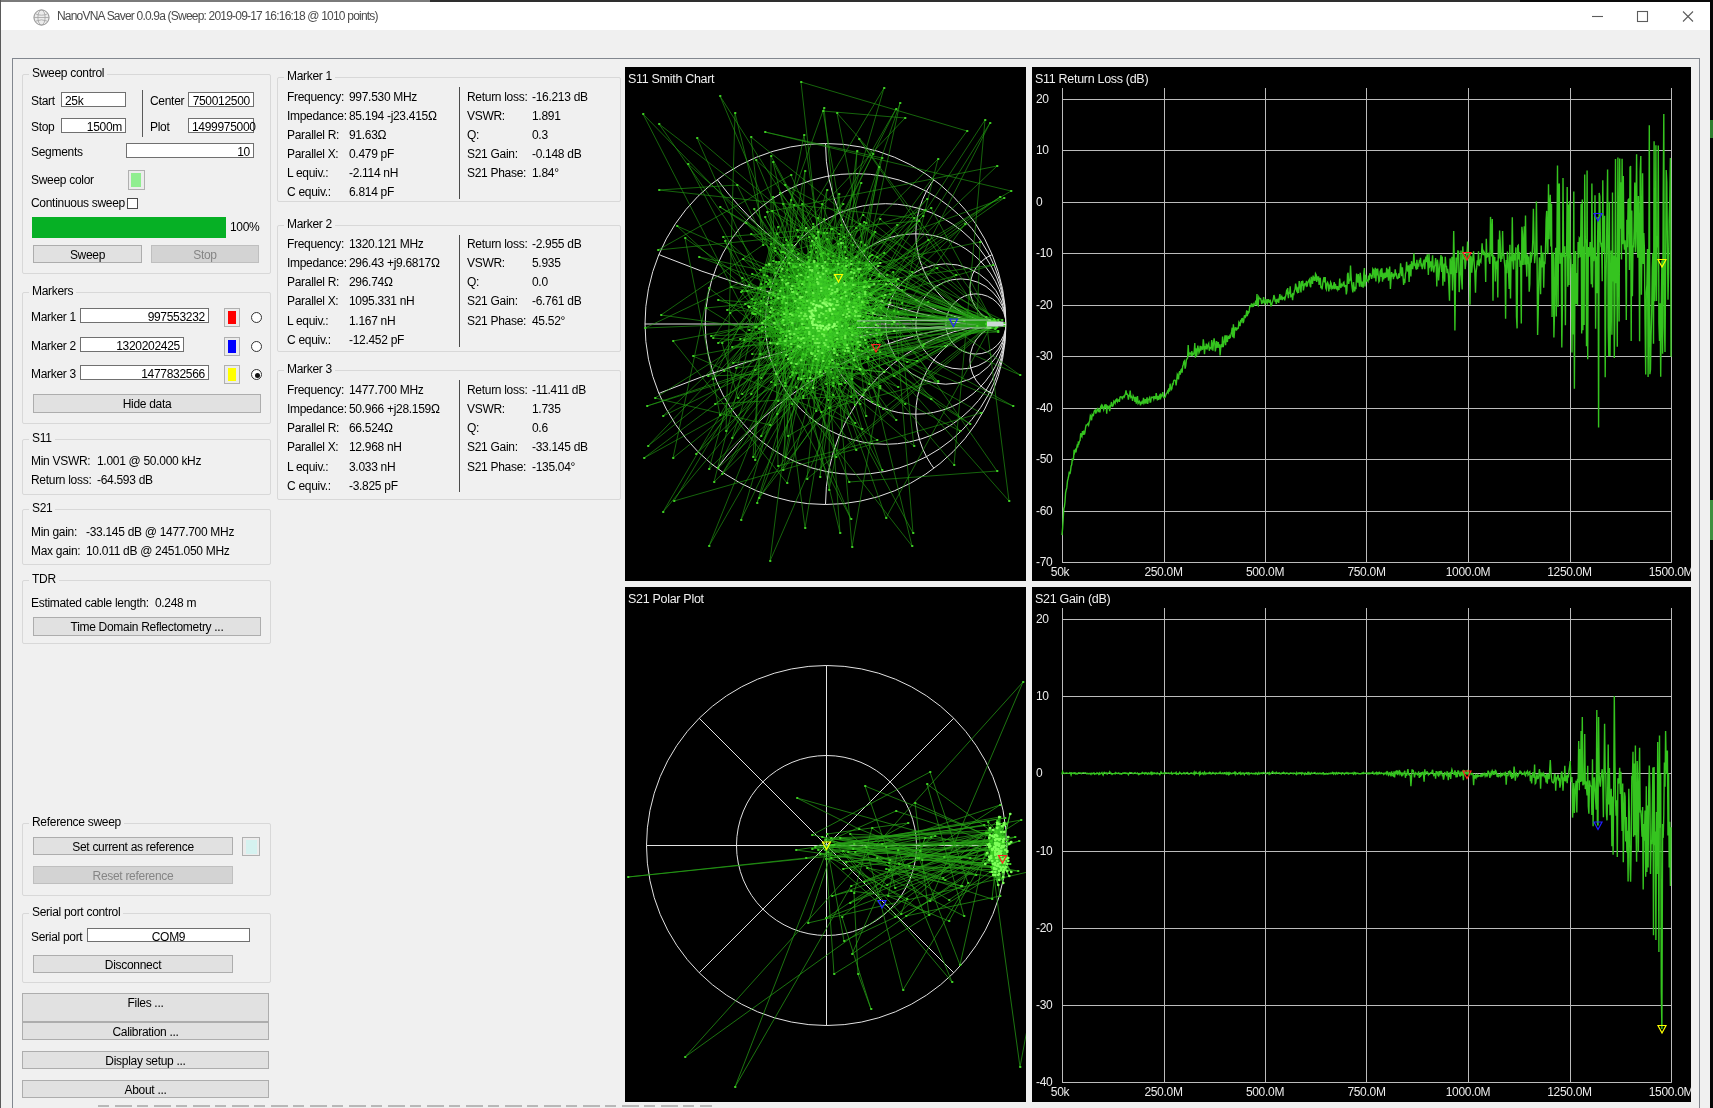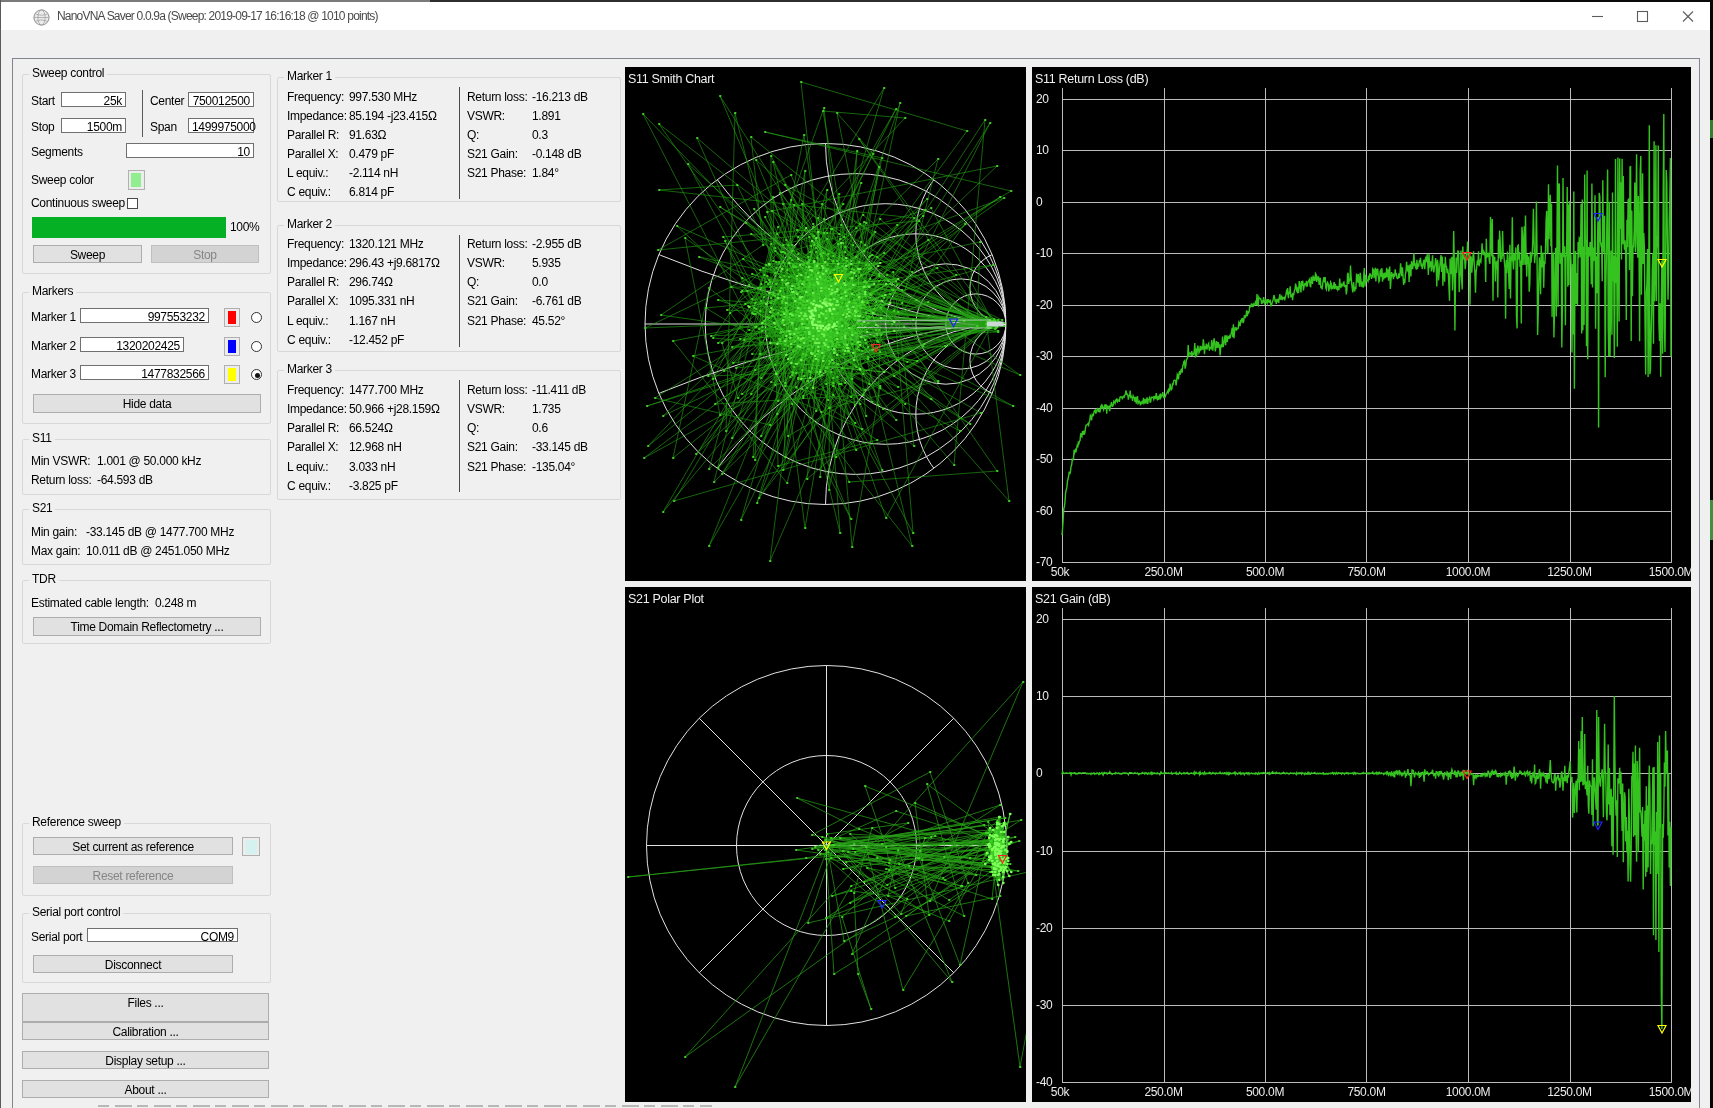--- a/index.html
+++ b/index.html
@@ -37,26 +37,26 @@
 <line x1="98" y1="9.5" x2="108" y2="19.5"></line>
         <line x1="108" y1="9.5" x2="98" y2="19.5"></line>
 </g>
     </svg>
 </div>
 <div id="main">
 <div id="frame"></div>
 <div class="grp" style="left:22px;top:58px;width:249px;height:200px"></div>
     <div class="gtit" style="left:29px;top:50px">Sweep control</div>
     <div class="lab" style="left:31px;top:78px">Start</div>
-    <div class="inp" style="left:61px;top:76px;width:65px;height:15px;text-align:right">25k</div>
+    <div class="inp" style="left:61px;top:76px;width:65px;height:15px;">25k</div>
     <div class="lab" style="left:150px;top:78px">Center</div>
     <div class="inp" style="left:188px;top:76px;width:66px;height:15px;text-align:right">750012500</div>
     <div class="lab" style="left:31px;top:104px">Stop</div>
     <div class="inp" style="left:61px;top:102px;width:65px;height:15px;text-align:right">1500m</div>
-    <div class="lab" style="left:150px;top:104px">Span</div>
+    <div class="lab" style="left:150px;top:104px">Plot</div>
     <div class="inp" style="left:188px;top:102px;width:66px;height:15px;text-align:right">1499975000</div>
     <div style="position:absolute;left:142px;top:74px;width:1px;height:47px;background:#5a5a5a"></div>
     <div class="lab" style="left:31px;top:129px">Segments</div>
     <div class="inp" style="left:126px;top:127px;width:128px;height:15px;text-align:right">10</div>
     <div class="lab" style="left:31px;top:157px">Sweep color</div>
     <div class="swbtn" style="left:128px;top:154px;width:17px;height:20px"></div>
     <div style="position:absolute;left:131px;top:157px;width:10px;height:14px;background:#90ee90"></div>
     <div class="lab" style="left:31px;top:180px">Continuous sweep</div>
     <div style="position:absolute;left:127px;top:182px;width:11px;height:11px;background:#fff;border:1px solid #4a4a4a"></div>
     <div style="position:absolute;left:32px;top:201px;width:194px;height:21px;background:#06b025"></div>
@@ -101,21 +101,21 @@
     <div class="btn" style="left:33px;top:601px;width:228px;height:19px;line-height:19px">Time Domain Reflectometry ...</div>
     <div class="grp" style="left:22px;top:807px;width:249px;height:73px"></div>
     <div class="gtit" style="left:29px;top:799px">Reference sweep</div>
     <div class="btn" style="left:33px;top:821px;width:200px;height:18px;line-height:18px">Set current as reference</div>
     <div class="swbtn" style="left:242px;top:821px;width:18px;height:19px"></div>
     <div style="position:absolute;left:246px;top:824px;width:11px;height:14px;background:#d5f2f0"></div>
     <div class="btn dis" style="left:33px;top:850px;width:200px;height:18px;line-height:18px">Reset reference</div>
     <div class="grp" style="left:22px;top:897px;width:249px;height:70px"></div>
     <div class="gtit" style="left:29px;top:889px">Serial port control</div>
     <div class="lab" style="left:31px;top:914px">Serial port</div>
-    <div class="inp" style="left:87px;top:912px;width:151px;height:14px;text-align:right">COM9</div>
+    <div class="inp" style="left:87px;top:912px;width:163px;height:14px;text-align:center">COM9</div>
     <div class="btn" style="left:33px;top:939px;width:200px;height:18px;line-height:18px">Disconnect</div>
     <div class="btn" style="left:22px;top:977px;width:247px;height:29px;line-height:18px">Files ...</div>
     <div class="btn" style="left:22px;top:1006px;width:247px;height:18px;line-height:18px">Calibration ...</div>
     <div class="btn" style="left:22px;top:1035px;width:247px;height:18px;line-height:18px">Display setup ...</div>
     <div class="btn" style="left:22px;top:1064px;width:247px;height:18px;line-height:18px">About ...</div>
     <div class="grp" style="left:277px;top:61px;width:344px;height:125px"></div>
     <div class="gtit" style="left:284px;top:53px">Marker 1</div>
     <div class="lab" style="left:287px;top:73.5px">Frequency:</div>
     <div class="lab" style="left:349px;top:73.5px">997.530 MHz</div>
     <div class="lab" style="left:287px;top:92.65px">Impedance:</div>

